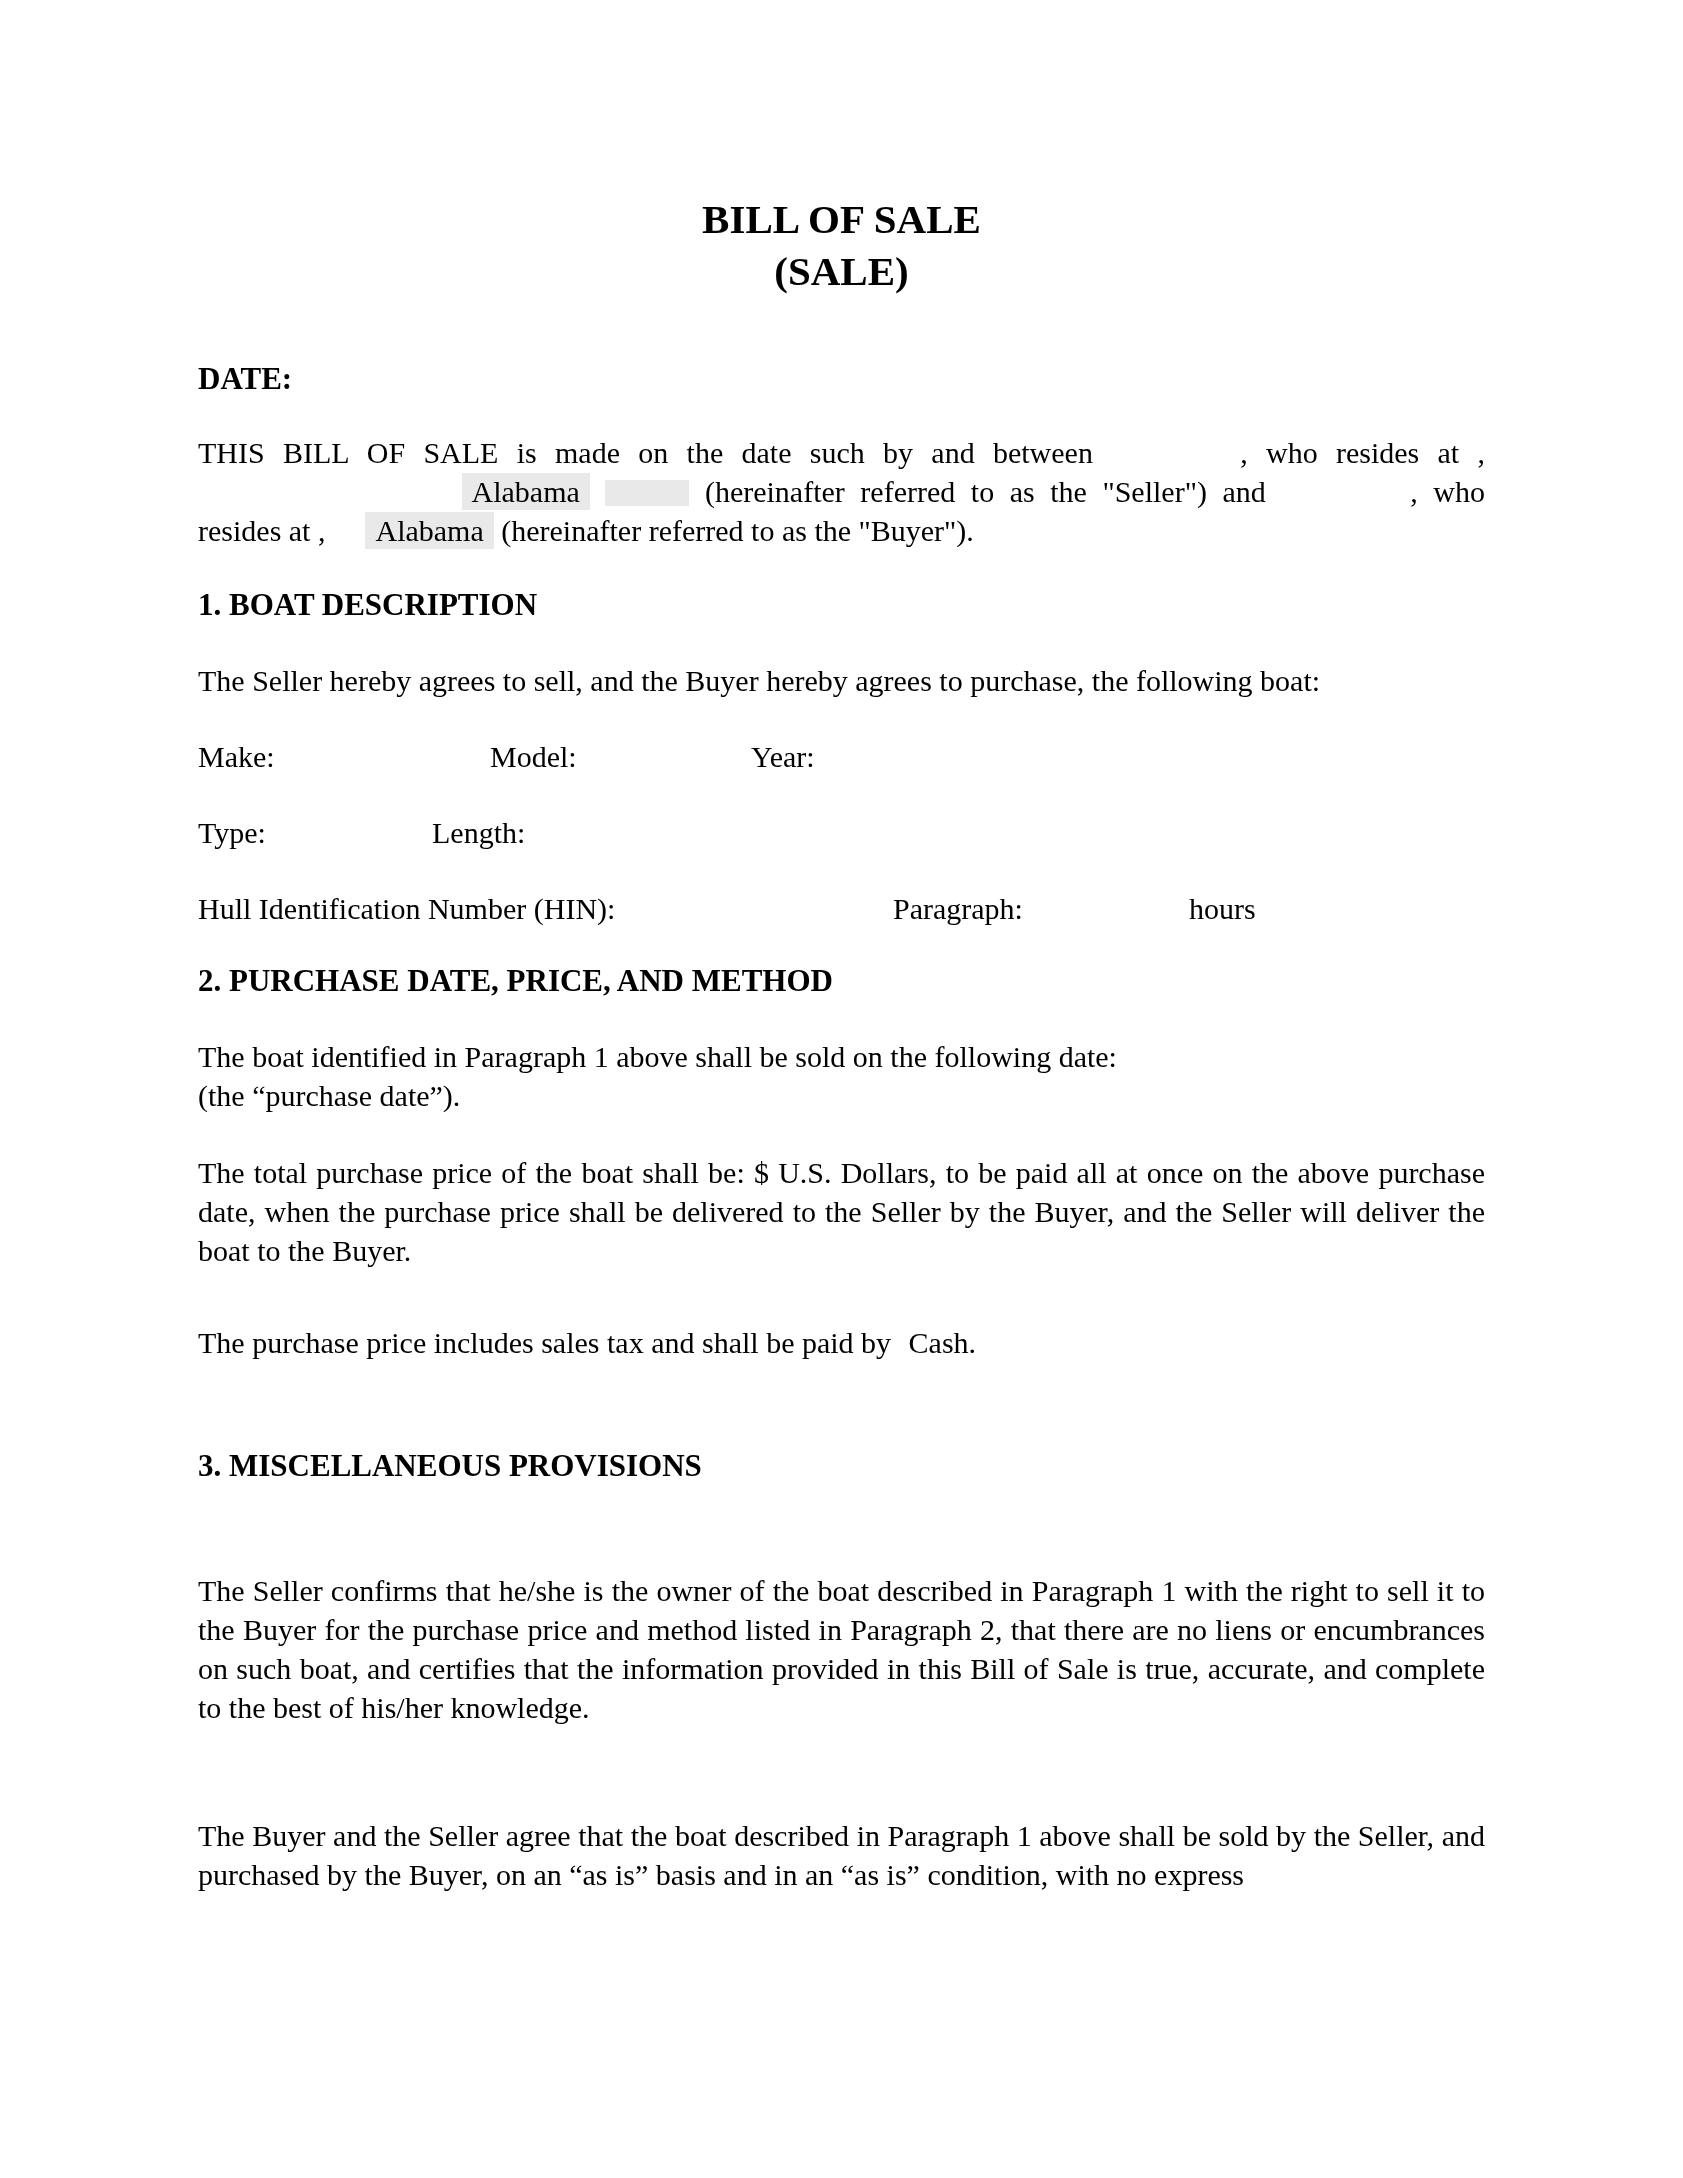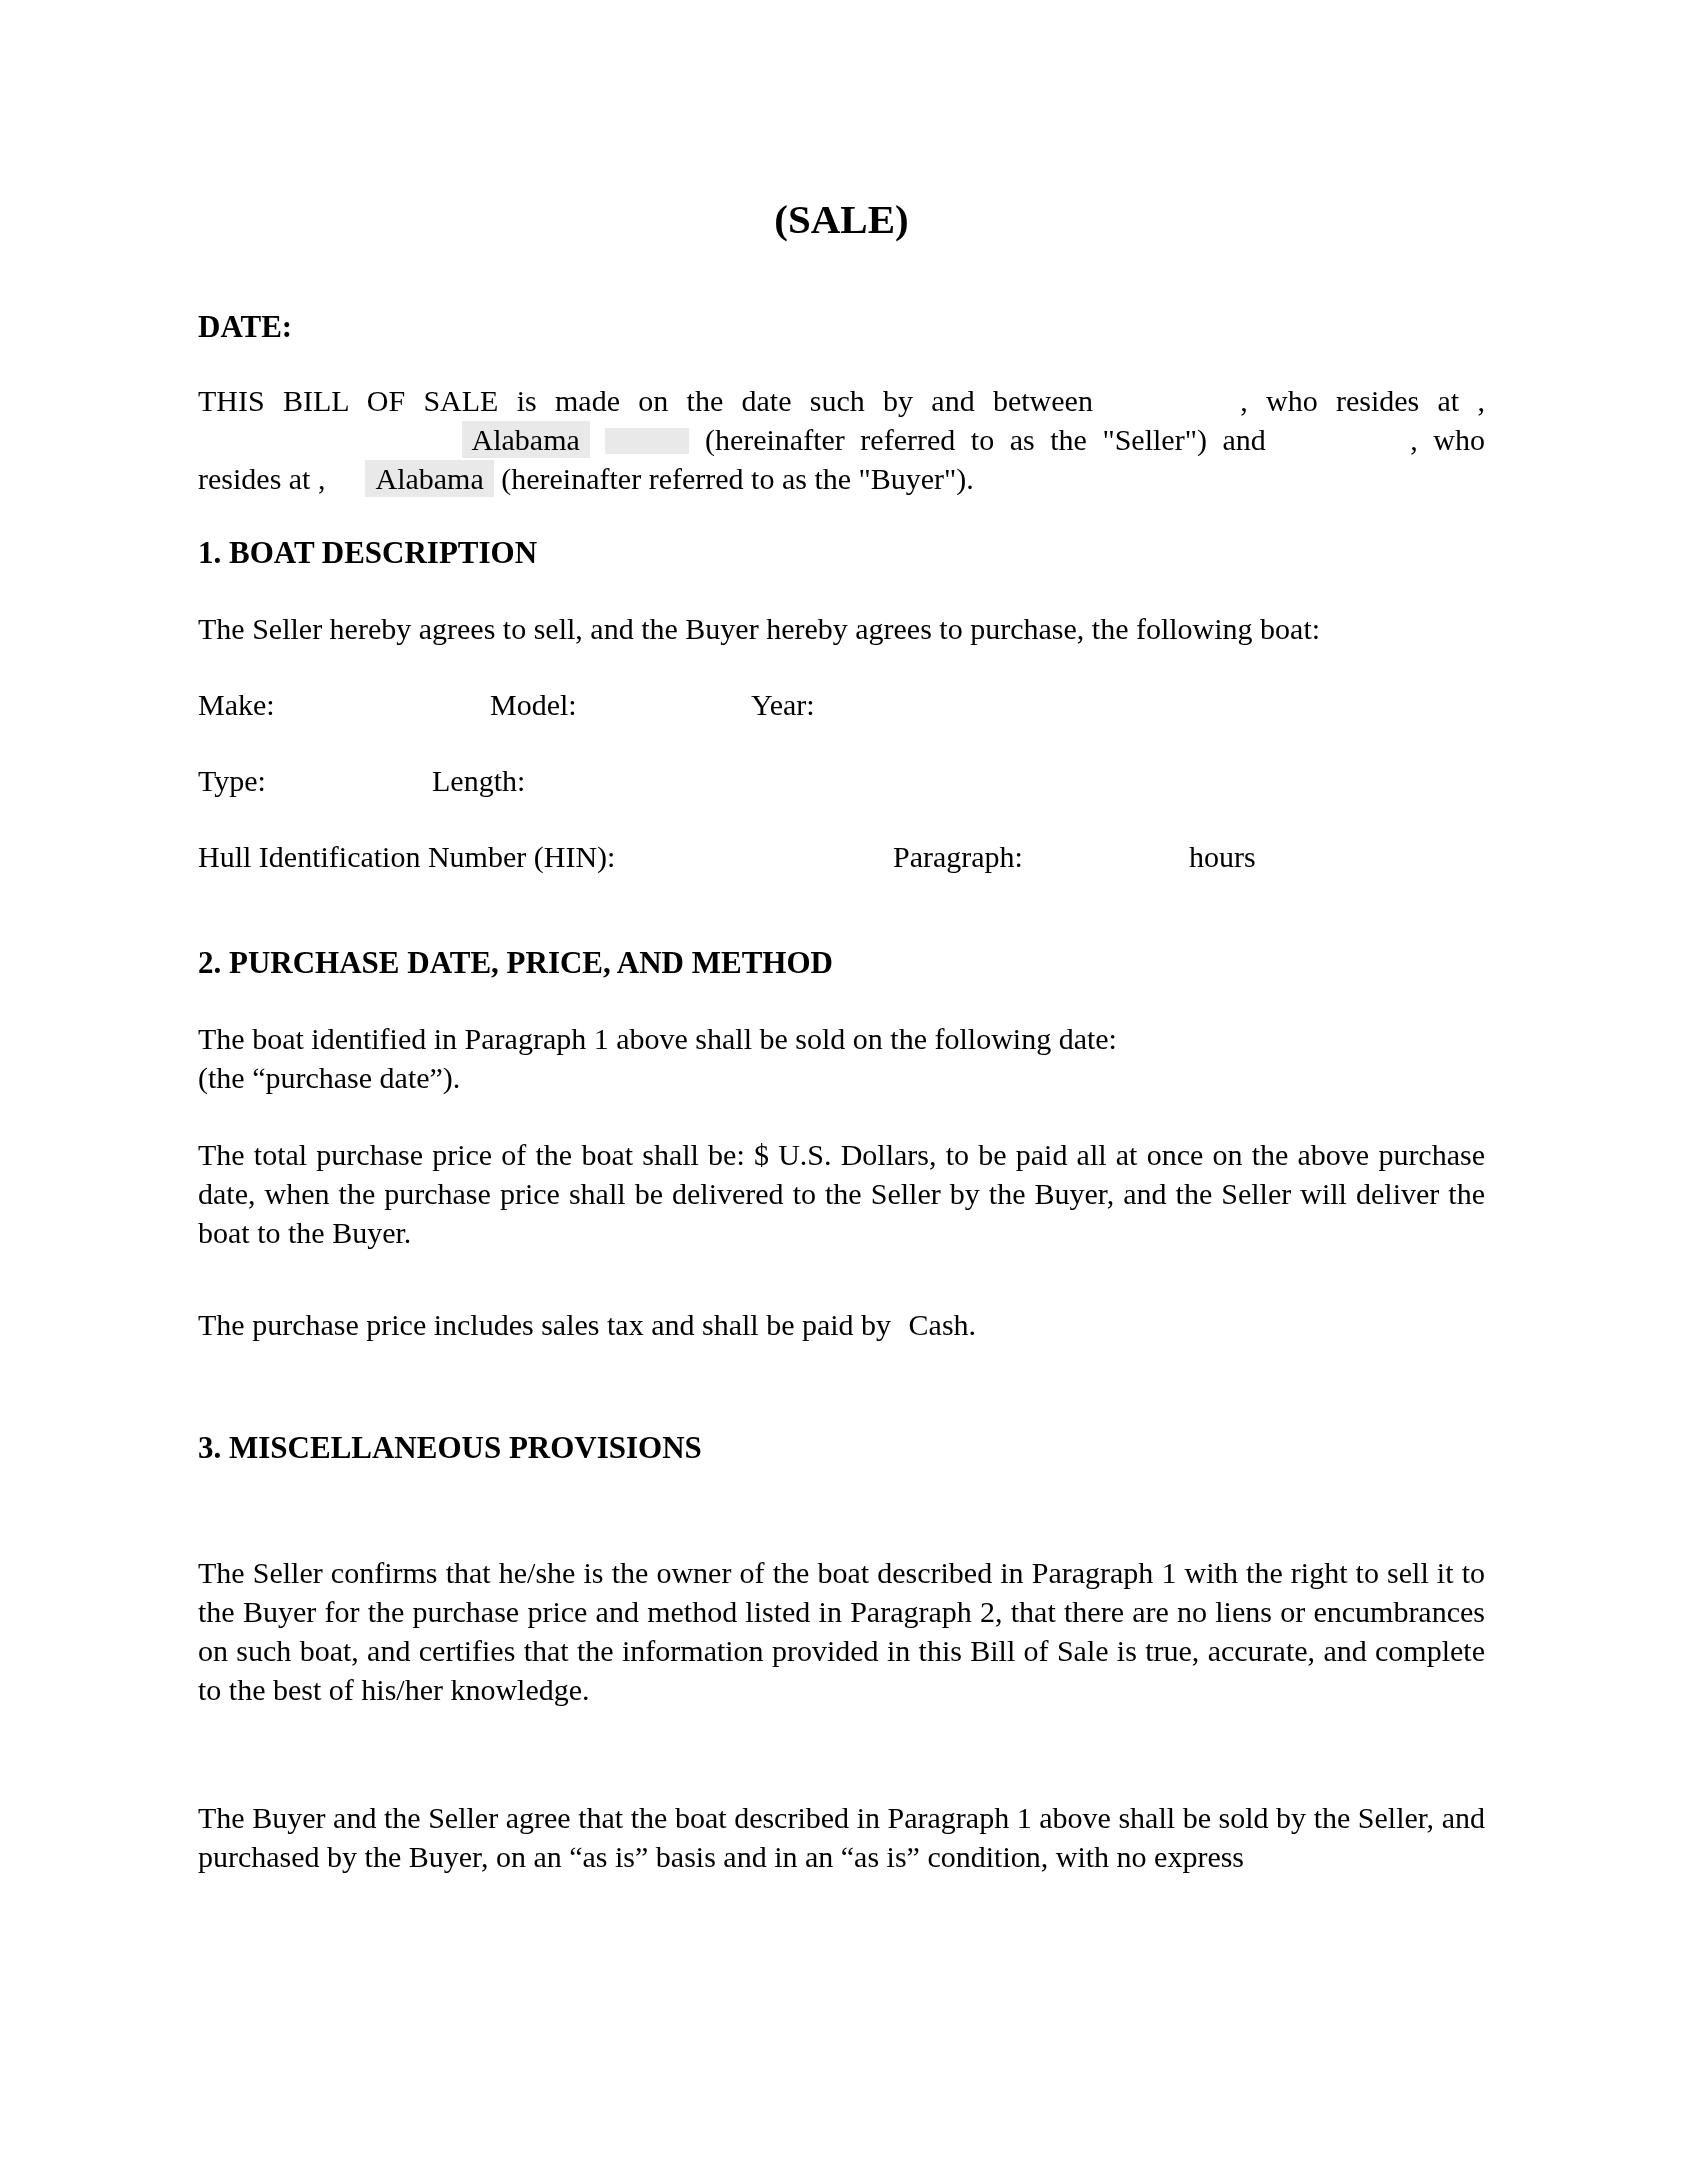--- a/index.html
+++ b/index.html
@@ -48,35 +48,36 @@
   .cw295 { width: 292px; }
   .cw264 { width: 261px; }
   .cw236 { width: 234px; }
   .cw702 { width: 695px; }
   .cw299 { width: 296px; }
   .mt-date    { margin-top: 62px; }
   .mt-intro   { margin-top: 34px; }
   .mt-s1      { margin-top: 35px; }
   .mt-s1intro { margin-top: 36px; }
   .mt-fieldline { margin-top: 37px; }
-  .mt-s2      { margin-top: 67px; }
+  .mt-s2      { margin-top: 33px; }
   .mt-s2p1    { margin-top: 36px; }
   .mt-s2p2    { margin-top: 38px; }
   .mt-s2p3    { margin-top: 53px; }
   .mt-s3      { margin-top: 84px; }
   .mt-s3p1    { margin-top: 85px; }
   .mt-s3p2    { margin-top: 89px; }
   .pay-gap { margin-left: 10px; }
 </style>
 </head>
 <body>
 
 <div class="page">
 
   <div class="doc-title">
+    <div>BILL OF SALE</div>
     <div>(SALE)</div>
   </div>
 
   <div class="h-label mt-date">DATE:</div>
 
   <div class="body-text justified mt-intro">
     <span>THIS BILL OF SALE is made on the date such by and between</span>
     <span class="blank w130"></span><span>, who resides at ,</span>
     <span class="blank w250"></span>
     <span class="hl hl-word">Alabama</span>

